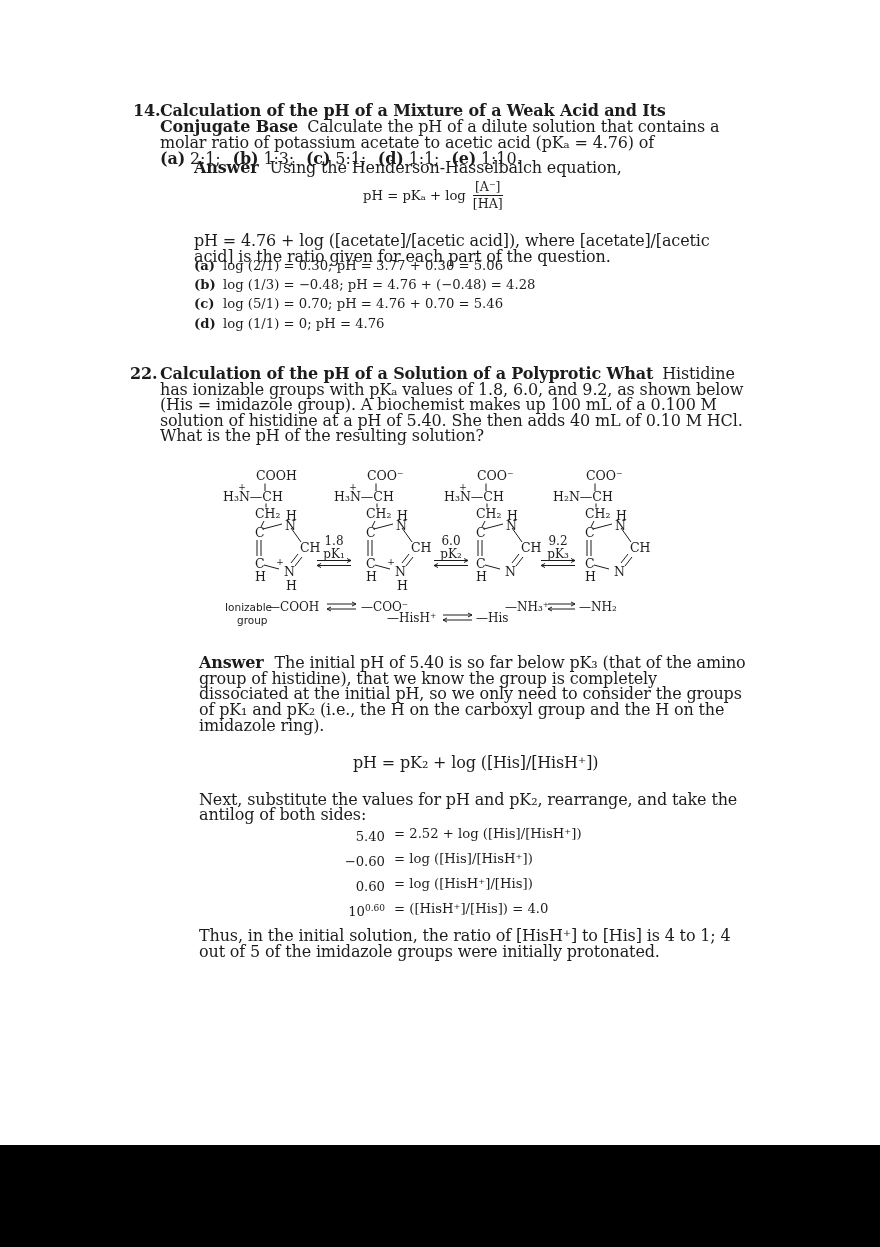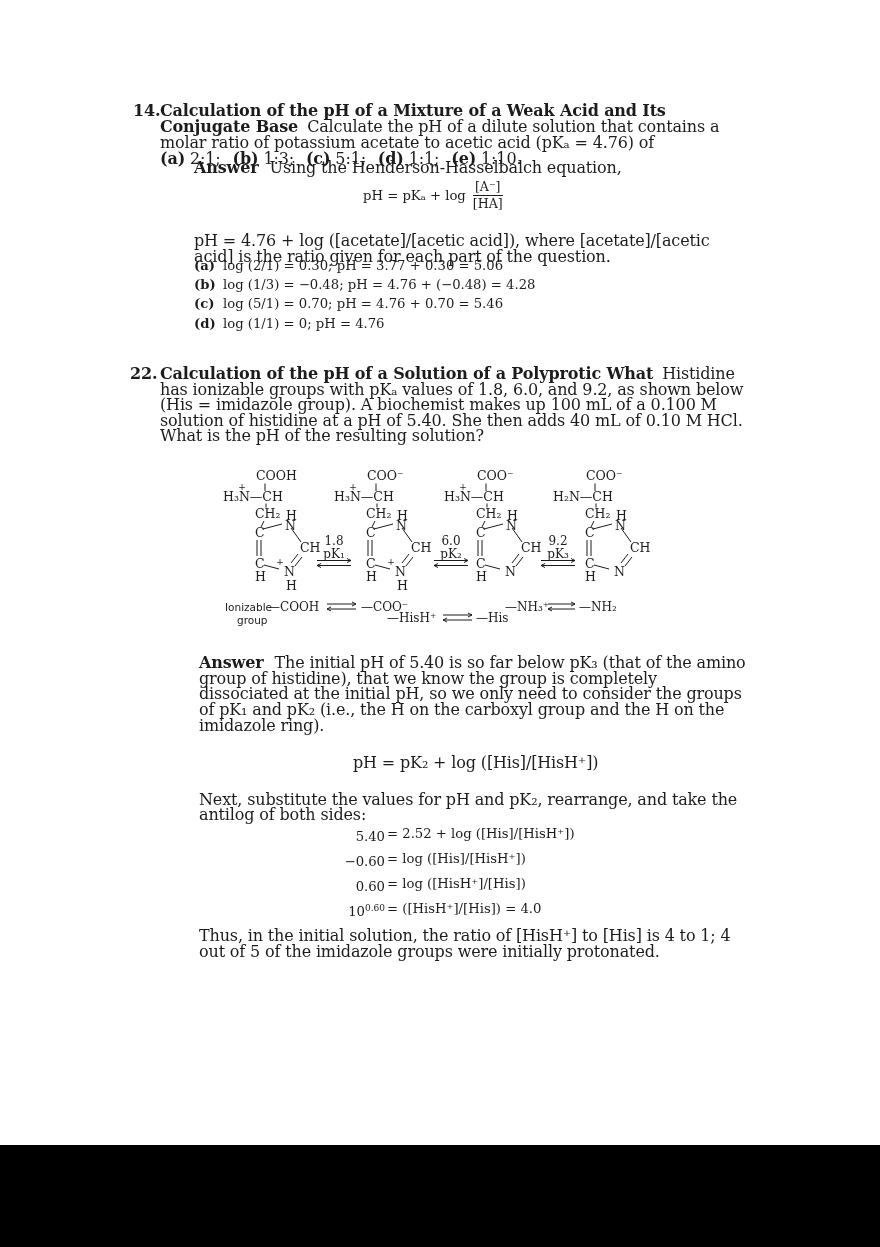--- a/index.html
+++ b/index.html
@@ -15,21 +15,21 @@
   .anslabel{font-weight:bold;margin-right:11px;}
   .ratio-pair{margin-right:7px;white-space:nowrap;}
   .ratio-pair .b{margin-right:5px;}
   .eqrow-flex{display:flex;align-items:center;font-size:13.2px;}
   .frac{display:inline-flex;flex-direction:column;align-items:center;margin-left:7px;
         font-size:12.6px;line-height:14px;}
   .frac .num{border-bottom:1px solid #1c1c1c;padding:0 2px 1px 2px;}
   .frac .den{padding-top:1px;}
   .list-row{line-height:19.2px;font-size:13.2px;white-space:nowrap;}
   .list-row .lab{display:inline-block;width:29px;font-weight:bold;}
-  .eqgrid-row{display:grid;grid-template-columns:186px auto;column-gap:2px;
+  .eqgrid-row{display:grid;grid-template-columns:186px auto;column-gap:9px;
               line-height:21.6px;font-size:13.2px;}
   .eqgrid-row .lhs{text-align:right;}
   .eqgrid-row .rhs{text-align:left;}
   sup{font-size:9px;}
   .blackbar{position:absolute;left:0;top:1145px;width:880px;height:102px;background:#000000;}
   
   .at{font-family:"DejaVu Serif",serif;font-size:12.5px;fill:#1c1c1c;}
   .chg{font-family:"DejaVu Serif",serif;font-size:9px;fill:#1c1c1c;text-anchor:middle;}
   .tv{font-family:"DejaVu Serif",serif;font-size:12px;fill:#1c1c1c;text-anchor:middle;}
   .lg{font-family:"DejaVu Serif",serif;font-size:12px;fill:#1c1c1c;}

